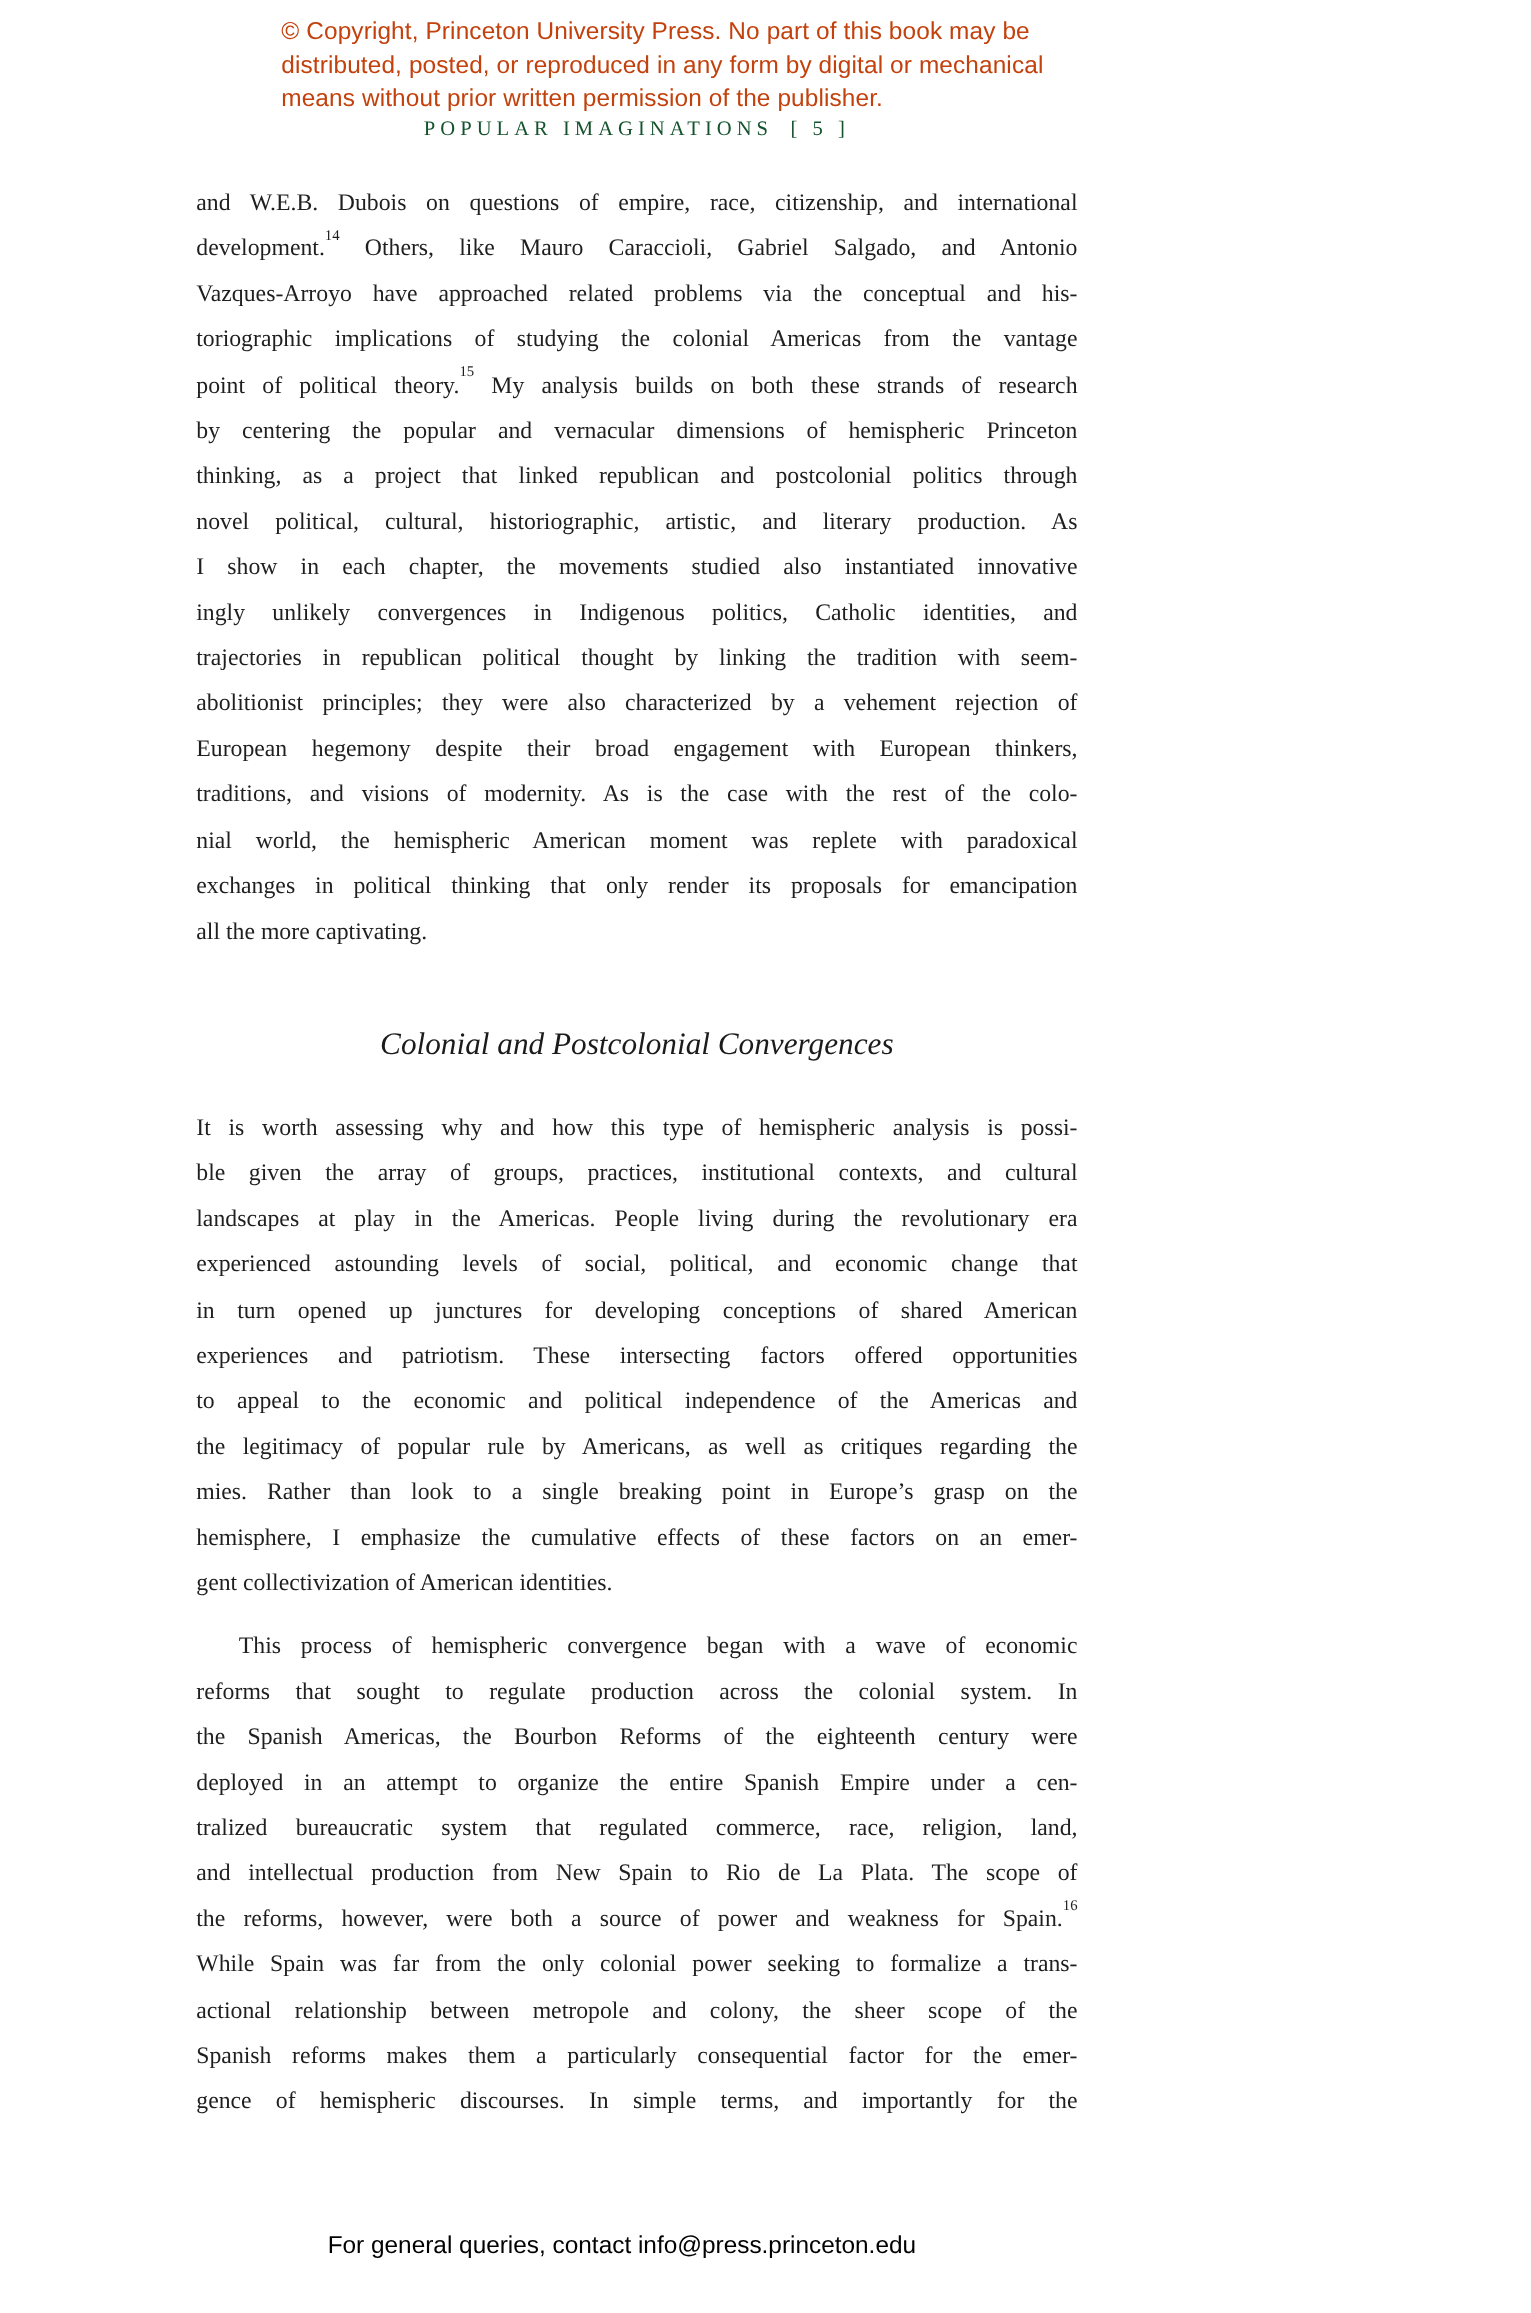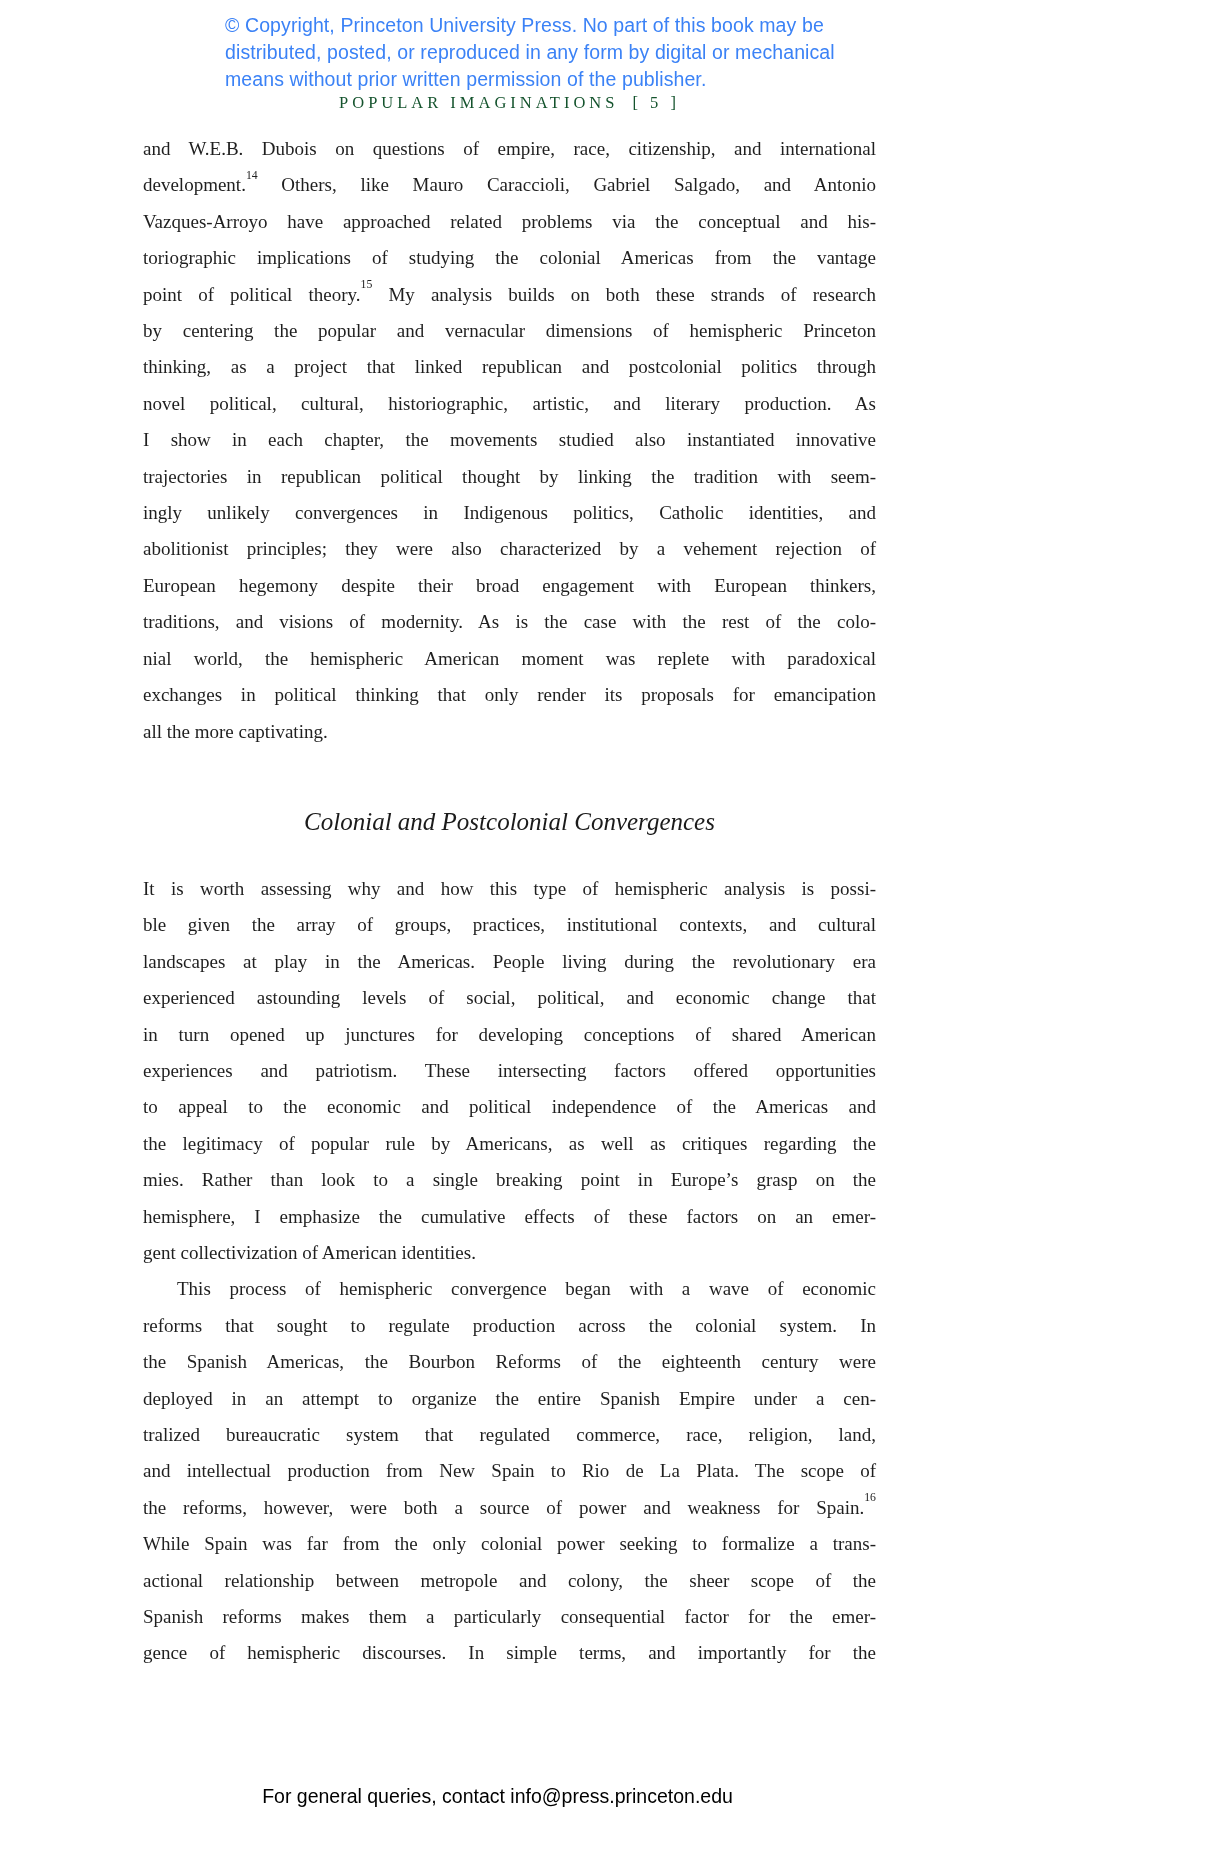--- a/index.html
+++ b/index.html
@@ -15,21 +15,21 @@
     overflow: hidden;
     color: #1c1c1c;
   }
   .copyright {
     position: absolute;
     left: 225px;
     top: 12px;
     font-family: "Liberation Sans", sans-serif;
     font-size: 19.5px;
     line-height: 27px;
-    color: #3b82f6;
+    color: #c2410c;
     letter-spacing: 0.1px;
   }
   .running-head {
     position: absolute;
     left: 143px;
     top: 93px;
     width: 733px;
     text-align: center;
     font-family: "Liberation Serif", serif;
     font-size: 16.5px;
@@ -44,21 +44,21 @@
     position: absolute;
     left: 143px;
     top: 131px;
     width: 733px;
     font-family: "Liberation Serif", serif;
     font-size: 19px;
     line-height: 36.4px;
     color: #1f1f1f;
   }
   .paragraph {
-    margin: 0;
+    margin: 14px;
   }
   .line {
     text-align: justify;
     text-align-last: justify;
     white-space: normal;
   }
   .line.last-line {
     text-align: left;
     text-align-last: left;
   }
@@ -111,22 +111,22 @@
       <div class="paragraph">
         <div class="line">and W.E.B. Dubois on questions of empire, race, citizenship, and international</div>
         <div class="line">development.<sup class="fnmark">14</sup> Others, like Mauro Caraccioli, Gabriel Salgado, and Antonio</div>
         <div class="line">Vazques-Arroyo have approached related problems via the conceptual and his-</div>
         <div class="line">toriographic implications of studying the colonial Americas from the vantage</div>
         <div class="line">point of political theory.<sup class="fnmark">15</sup> My analysis builds on both these strands of research</div>
         <div class="line">by centering the popular and vernacular dimensions of hemispheric Princeton</div>
         <div class="line">thinking, as a project that linked republican and postcolonial politics through</div>
         <div class="line">novel political, cultural, historiographic, artistic, and literary production. As</div>
         <div class="line">I show in each chapter, the movements studied also instantiated innovative</div>
+        <div class="line">ingly unlikely convergences in Indigenous politics, Catholic identities, and</div>
         <div class="line">trajectories in republican political thought by linking the tradition with seem-</div>
-        <div class="line">ingly unlikely convergences in Indigenous politics, Catholic identities, and</div>
         <div class="line">abolitionist principles; they were also characterized by a vehement rejection of</div>
         <div class="line">European hegemony despite their broad engagement with European thinkers,</div>
         <div class="line">traditions, and visions of modernity. As is the case with the rest of the colo-</div>
         <div class="line">nial world, the hemispheric American moment was replete with paradoxical</div>
         <div class="line">exchanges in political thinking that only render its proposals for emancipation</div>
         <div class="line last-line">all the more captivating.</div>
       </div>
       <div class="section-heading">Colonial and Postcolonial Convergences</div>
       <div class="paragraph">
         <div class="line">It is worth assessing why and how this type of hemispheric analysis is possi-</div>

